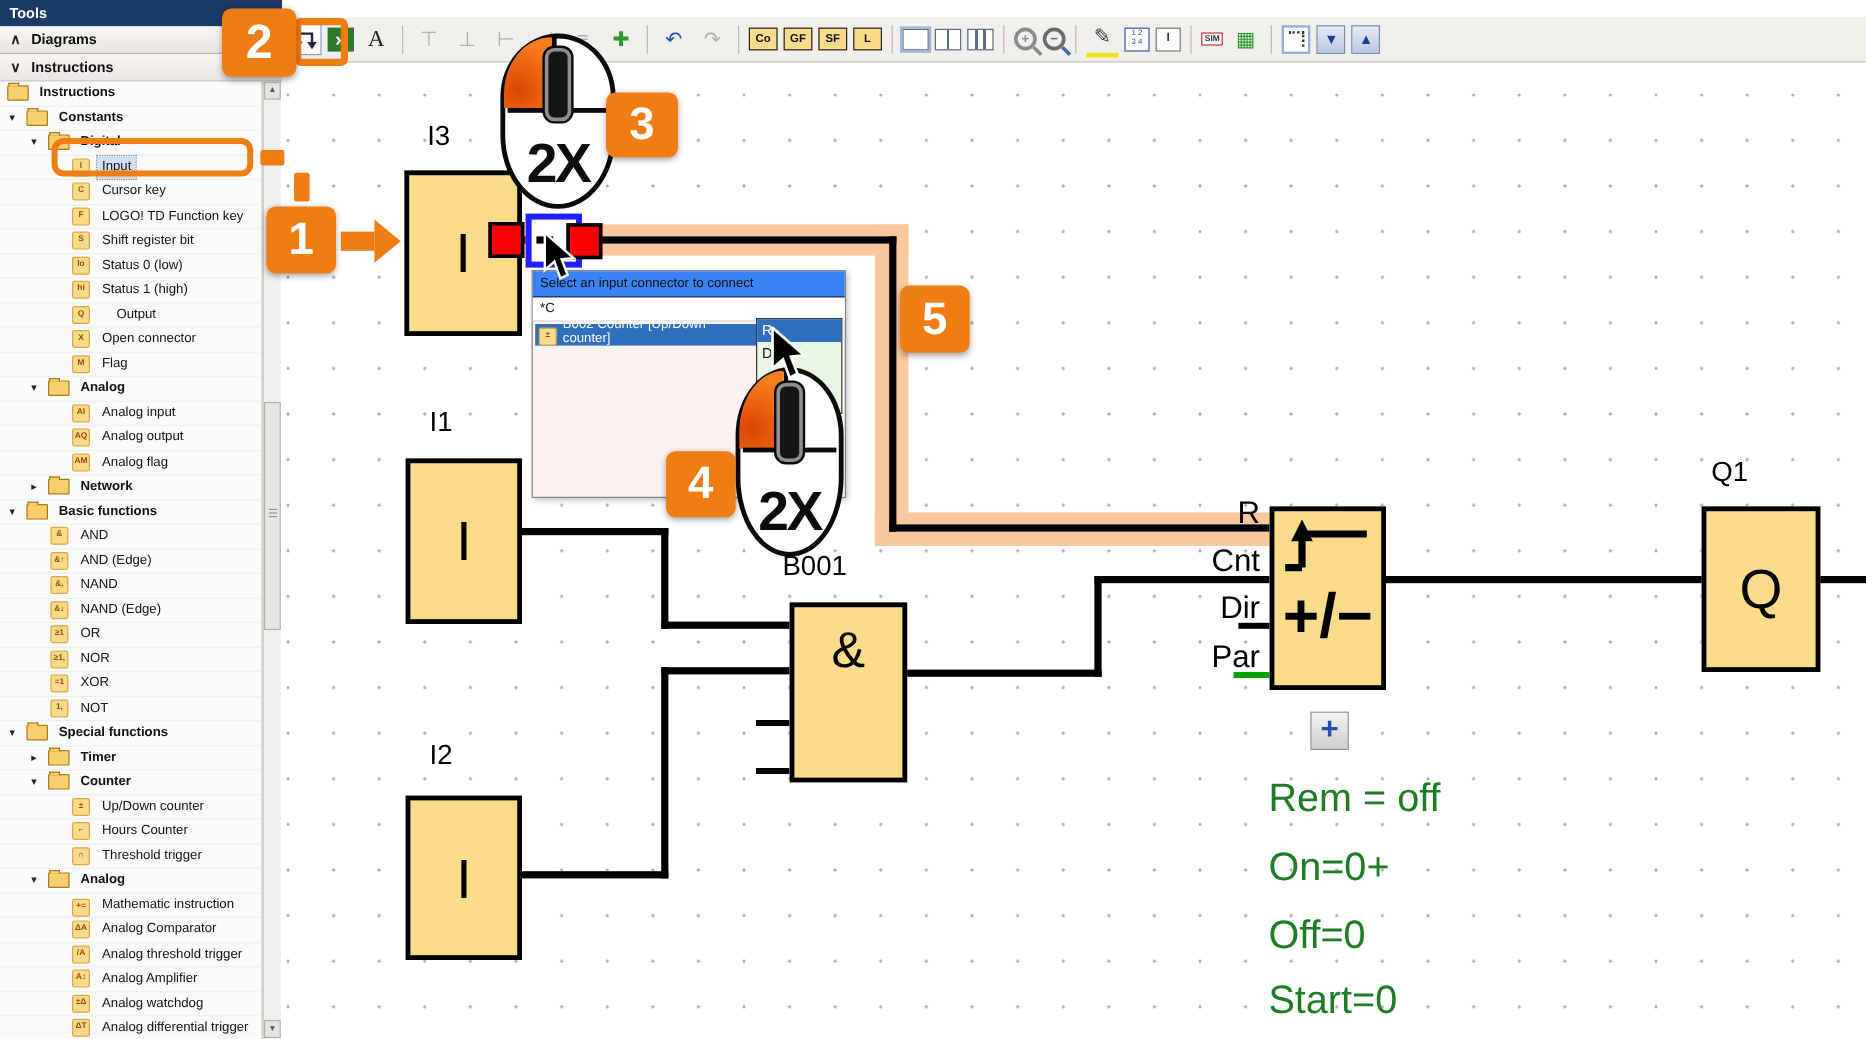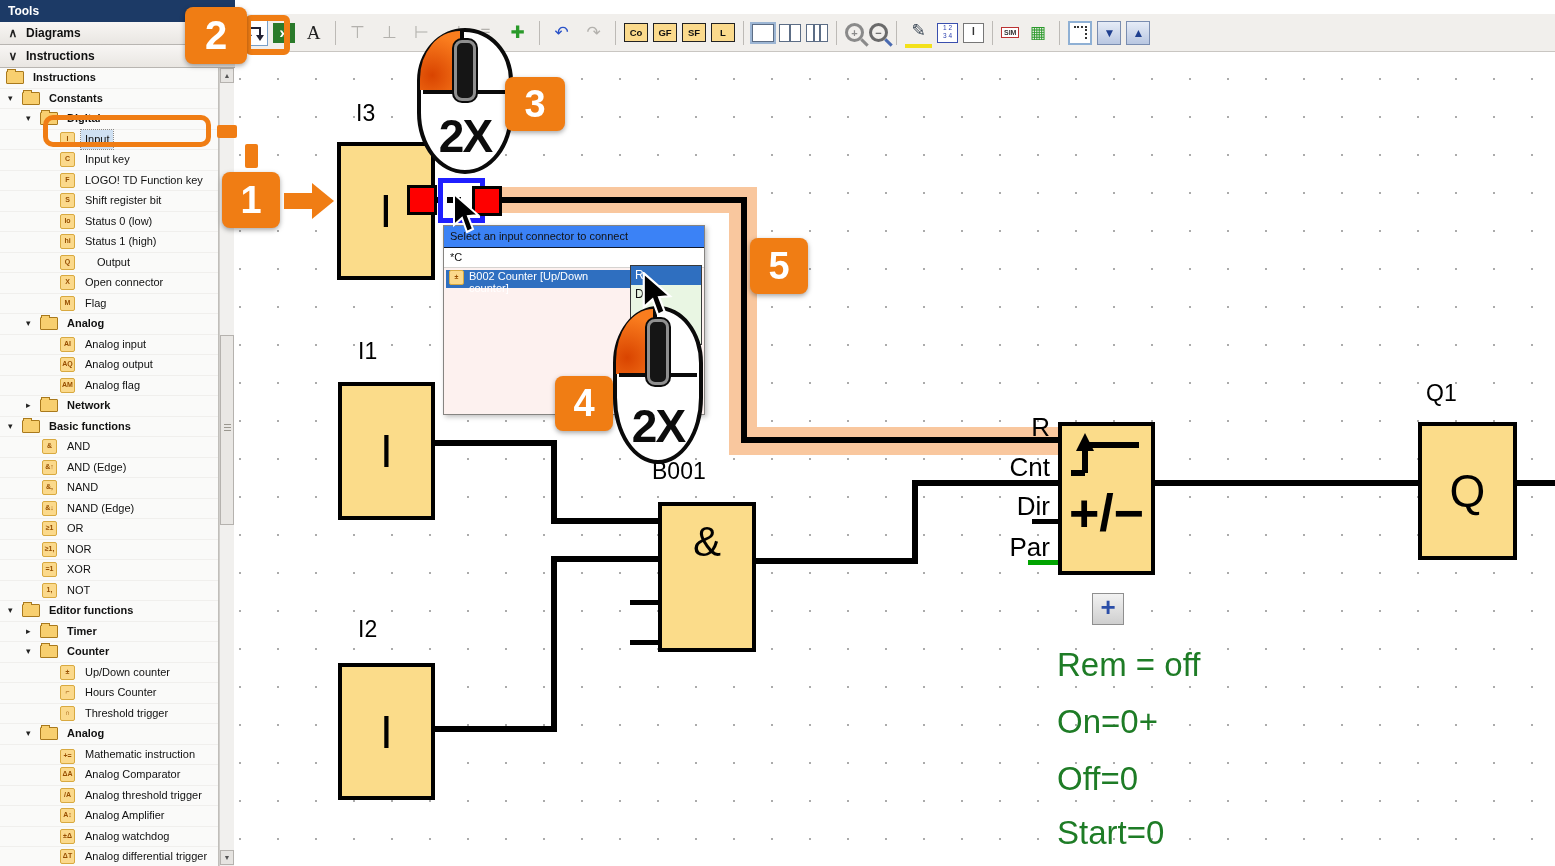--- a/index.html
+++ b/index.html
@@ -75,21 +75,21 @@
   .gtext{position:absolute;font-size:33px;color:#1e7c26;font-weight:500;white-space:nowrap;}
   #expandbtn{position:absolute;left:1092px;top:593px;width:32px;height:32px;background:linear-gradient(#f2f2f2,#cfcfcf);
              border:1px solid #8f8f8f;box-sizing:border-box;color:#2b4ea8;font-size:26px;font-weight:bold;text-align:center;line-height:27px;}
   .redsq{position:absolute;background:#fe0000;border:3px solid #000;box-sizing:border-box;}
   #bluesq{position:absolute;left:438px;top:178px;width:47px;height:45px;background:#fff;border:5px solid #1f1fff;box-sizing:border-box;}
   
   #popup{left:443px;top:225px;width:262px;height:190px;background:#fdf1ef;border:1px solid #868481;box-sizing:border-box;
          box-shadow:2px 2px 5px rgba(0,0,0,.25);z-index:50;font-size:11px;}
   #popup .ptitle{height:21px;line-height:21px;background:#3b82f6;border-bottom:1px solid #0f172a;padding:0 6px;color:#111;}
   #popup .pfilter{height:19px;line-height:19px;background:#fff;border-bottom:1px solid #d5d3d0;padding:0 6px;}
-  #popup .prow{margin:2px;height:18px;display:flex;align-items:flex-start;gap:5px;background:#2f6fc0;color:#fff;padding:0 3px;width:182px;}
+  #popup .prow{margin:2px;height:18px;display:flex;align-items:flex-end;gap:5px;background:#2f6fc0;color:#fff;padding:0 3px;width:182px;}
   #popup .prow .licon{margin-right:0;}
   #connpane{left:630px;top:265px;width:72px;height:80px;background:#e9f6e3;border:1px solid #3a3a3a;box-sizing:border-box;z-index:55;font-size:12px;}
   #connpane .crow{height:19px;line-height:19px;padding-left:4px;}
   #connpane .crow.sel{background:#2f6fc0;color:#fff;}
   
   .badge{position:absolute;background:#f07d14;color:#fff;font-weight:bold;font-size:38px;border-radius:8px;
          display:flex;align-items:center;justify-content:center;box-shadow:0 2px 5px rgba(0,0,0,.35);z-index:70;}
   .odash{position:absolute;background:#f07d14;border-radius:2px;z-index:70;}
   #input-highlight{position:absolute;left:43px;top:115px;width:168px;height:32px;border:5px solid #f07d14;border-radius:10px;box-sizing:border-box;z-index:40;}
   #tool-highlight{position:absolute;left:245px;top:15px;width:45px;height:40px;border:6px solid #f07d14;border-radius:6px;box-sizing:border-box;z-index:30;}
@@ -207,21 +207,21 @@
         <span class="tri">▾</span>
         <span class="folder"></span>
         <span class="tlabel bold">Digital</span>
       </div>
       <div class="trow" style="padding-left: 60px;">
         <span class="licon">I</span>
         <span class="tlabel selected">Input</span>
       </div>
       <div class="trow" style="padding-left: 60px;">
         <span class="licon">C</span>
-        <span class="tlabel">Input key</span>
+        <span class="tlabel">Cursor key</span>
       </div>
       <div class="trow" style="padding-left: 60px;">
         <span class="licon">F</span>
         <span class="tlabel">LOGO! TD Function key</span>
       </div>
       <div class="trow" style="padding-left: 60px;">
         <span class="licon">S</span>
         <span class="tlabel">Shift register bit</span>
       </div>
       <div class="trow" style="padding-left: 60px;">
@@ -299,21 +299,21 @@
         <span class="licon">=1</span>
         <span class="tlabel">XOR</span>
       </div>
       <div class="trow" style="padding-left: 42px;">
         <span class="licon">1,</span>
         <span class="tlabel">NOT</span>
       </div>
       <div class="trow" style="padding-left: 8px;">
         <span class="tri">▾</span>
         <span class="folder"></span>
-        <span class="tlabel bold">Editor functions</span>
+        <span class="tlabel bold">Special functions</span>
       </div>
       <div class="trow" style="padding-left: 26px;">
         <span class="tri">▸</span>
         <span class="folder"></span>
         <span class="tlabel bold">Timer</span>
       </div>
       <div class="trow" style="padding-left: 26px;">
         <span class="tri">▾</span>
         <span class="folder"></span>
         <span class="tlabel bold">Counter</span>

